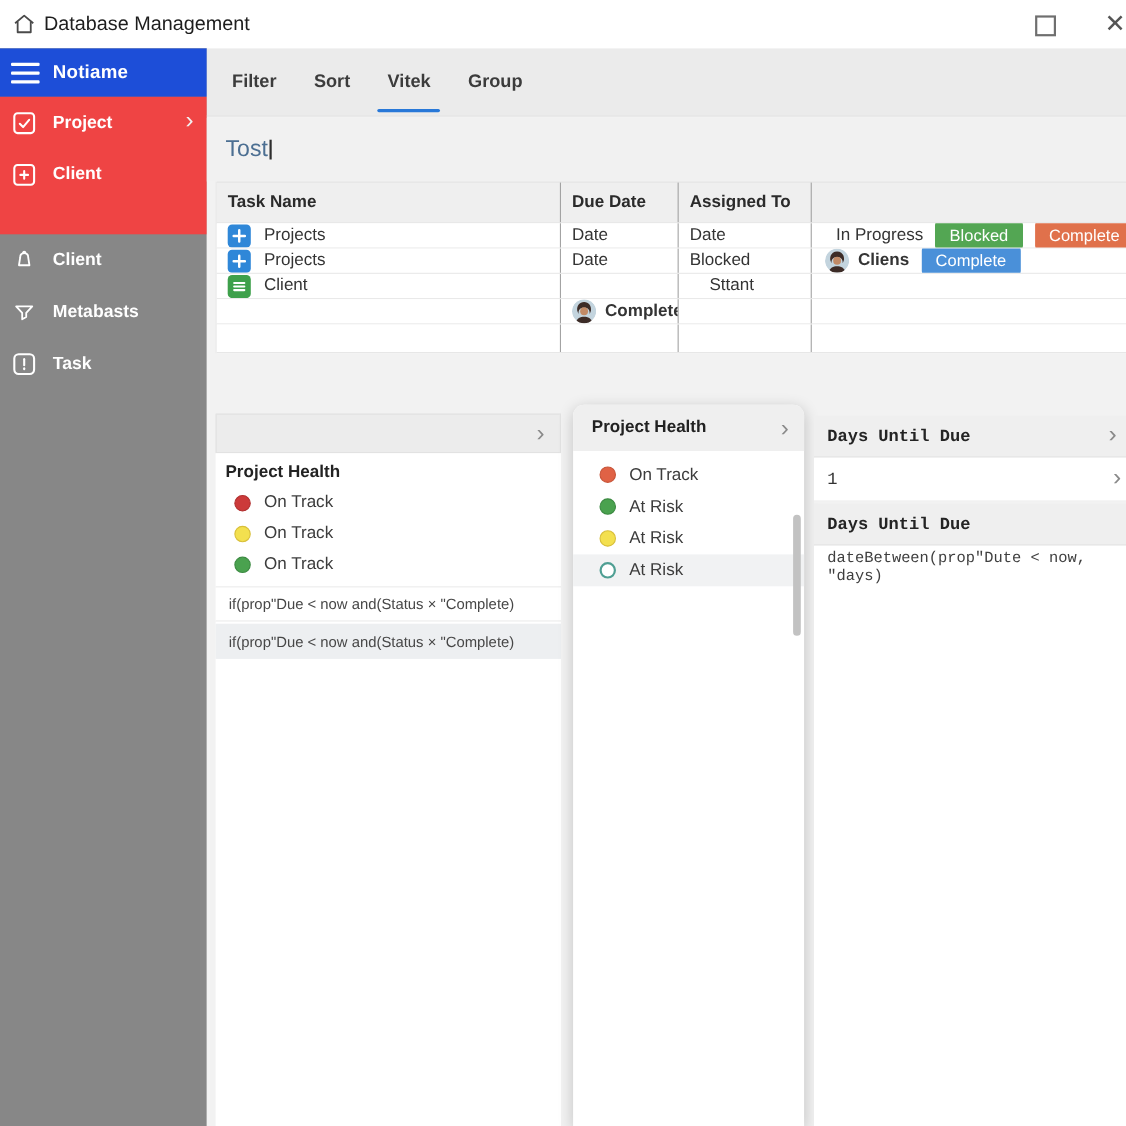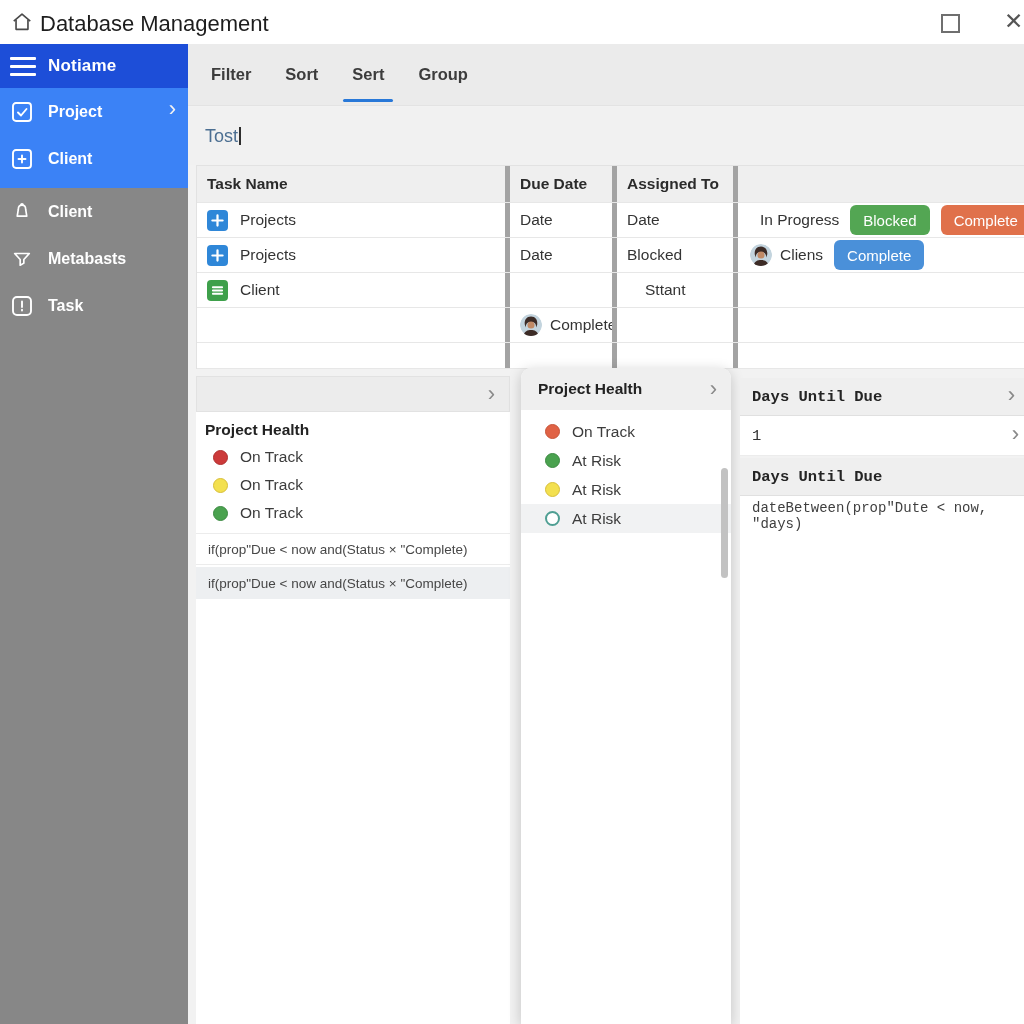--- a/index.html
+++ b/index.html
@@ -4,67 +4,67 @@
 <style>
   * { margin:0; padding:0; box-sizing:border-box; }
   html,body { width:1024px; height:1024px; }
   body {
     position:relative; background:#ffffff; overflow:hidden;
     font-family:"Liberation Sans", sans-serif; color:#2f2f2f;
   }
   
   .topbar { position:absolute; left:0; top:0; width:1024px; height:44px; background:#fff; }
   .home-ic { position:absolute; left:11px; top:11px; }
-  .win-title { position:absolute; left:40px; top:11px; font-size:22px; color:#1d1d1d; }
+  .win-title { position:absolute; left:40px; top:11px; font-size:18px; color:#1d1d1d; }
   .win-max { position:absolute; left:941px; top:14px; width:19px; height:19px; border:2px solid #6f6f6f; background:#fff; }
   .win-close { position:absolute; left:1004px; top:8px; font-size:23px; color:#555; width:20px; overflow:hidden; }
   
   .sidebar { position:absolute; left:0; top:44px; width:188px; height:980px; background:#878787; color:#fff; }
   .sb-header { height:44px; background:#1d4ed8; display:flex; align-items:center; padding-left:10px; }
   .hamburger { width:26px; display:flex; flex-direction:column; gap:5px; }
   .hamburger span { display:block; height:3px; background:#fff; border-radius:1px; }
   .sb-title { margin-left:12px; font-size:17px; font-weight:bold; letter-spacing:.2px; }
-  .sb-light { background:#3b82f6; height:100px; }
+  .sb-light { background:#ef4444; height:125px; }
   .sb-item { height:47px; display:flex; align-items:center; padding-left:10px; position:relative; }
   .sb-item .lbl { margin-left:14px; font-size:16px; font-weight:bold; }
   .sb-item .chev { position:absolute; right:12px; font-size:22px; line-height:1; color:#f2f2f2; top:10px; }
   .sb-ic { width:24px; height:24px; display:flex; align-items:center; justify-content:center; }
   
   .content-bg { position:absolute; left:188px; top:106px; width:836px; height:918px; background:#f2f2f2; }
   
   .tabbar { position:absolute; left:188px; top:44px; width:836px; height:62px; background:#ebebeb;
             display:flex; align-items:stretch; padding-left:23px; gap:34px; border-bottom:1px solid #e3e3e3; }
   .tab { display:flex; align-items:center; font-size:16.5px; color:#3c3c3c; position:relative; cursor:default;font-weight:bold; }
   .tab.active::after { content:""; position:absolute; left:-9px; right:-9px; bottom:3px; height:3px; background:#2878d8; border-radius:2px; }
   
   .tost-band { position:absolute; left:188px; top:107px; width:836px; height:58px; background:#f1f1f1; display:flex; align-items:center; padding-left:17px; }
-  .tost { font-size:18px; color:#4c6f92; }
+  .tost { font-size:21px; color:#4c6f92; }
   .caret { display:inline-block; width:2px; height:18px; background:#2e2e2e; margin-left:1px; vertical-align:-3px; }
   
   .table { position:absolute; left:196px; top:165px; width:828px; border-left:1px solid #e2e2e2; background:#fff; }
   .trow { display:grid; grid-template-columns:313px 107px 121px 286px; border-bottom:1px solid #e7e7e7; background:#fff; }
   .trow > div { display:flex; align-items:center; padding:0 10px; font-size:15.5px; color:#343434; overflow:hidden; white-space:nowrap; }
-  .trow > div:nth-child(-n+3) { border-right:5px solid #a3a3a3; }
+  .trow > div:nth-child(-n+3) { border-right:1px solid #a3a3a3; }
   .thead { background:#efefef; height:38px; border-top:1px solid #e2e2e2; }
   .thead > div { font-weight:bold; font-size:15.5px; color:#2b2b2b; }
-  .tbody-row { height:35px; }
+  .tbody-row { height:23px; }
   .empty-row { height:26px; }
   .tile { width:21px; height:21px; border-radius:4px; margin-right:12px; flex:0 0 auto;
           display:flex; align-items:center; justify-content:center; }
   .tile-blue { background:#2f87d8; }
   .tile-green { background:#3ea04b; }
   .pl28 { padding-left:28px !important; }
   .pl37 { padding-left:37px !important; }
   .badge { height:30px; display:inline-flex; align-items:center; padding:0 13px; border-radius:6px;
            color:#fff; font-size:15px; margin-left:11px; flex:0 0 auto; }
   .badge-green { background:#53a653; }
   .badge-orange { background:#e0714b; }
   .badge-blue { background:#4a90d9; }
   .avatar { width:22px; height:22px; border-radius:50%; overflow:hidden; flex:0 0 auto; }
-  .gap8 { margin-left:8px; }
+  .gap8 { margin-left:8px;font-weight:bold; }
   
   .left-gray-row { position:absolute; left:196px; top:376px; width:314px; height:36px; background:#ececec;
                    border:1px solid #e2e2e2; display:flex; align-items:center; justify-content:flex-end; padding-right:14px; }
   .left-gray-row .chev, .panel-chev { font-size:22px; color:#8a8a8a; line-height:1; }
   .left-panel { position:absolute; left:196px; top:412px; width:314px; height:612px; background:#fff; }
   .lp-title { font-weight:bold; font-size:15.5px; color:#222; padding:9px 0 4px 9px; }
   .opt { display:flex; align-items:center; height:28px; padding-left:17px; font-size:15.5px; color:#3c3c3c; }
   .dot { width:15px; height:15px; border-radius:50%; margin-right:12px; flex:0 0 auto; }
   .dot-red    { background:#cc3a3a; border:1.5px solid #b02f2f; }
   .dot-yellow { background:#f3e04f; border:1.5px solid #d8bf3a; }
@@ -168,21 +168,21 @@
     </span>
     <span class="lbl">Task</span>
   </div>
 </div>
 
 <div class="content-bg"></div>
 
 <div class="tabbar">
   <span class="tab">Filter</span>
   <span class="tab">Sort</span>
-  <span class="tab active">Sert</span>
+  <span class="tab active">Vitek</span>
   <span class="tab">Group</span>
 </div>
 
 <div class="tost-band">
   <span class="tost">Tost</span>
     <span class="caret"></span>
 </div>
 
 <div class="table">
   <div class="trow thead">

